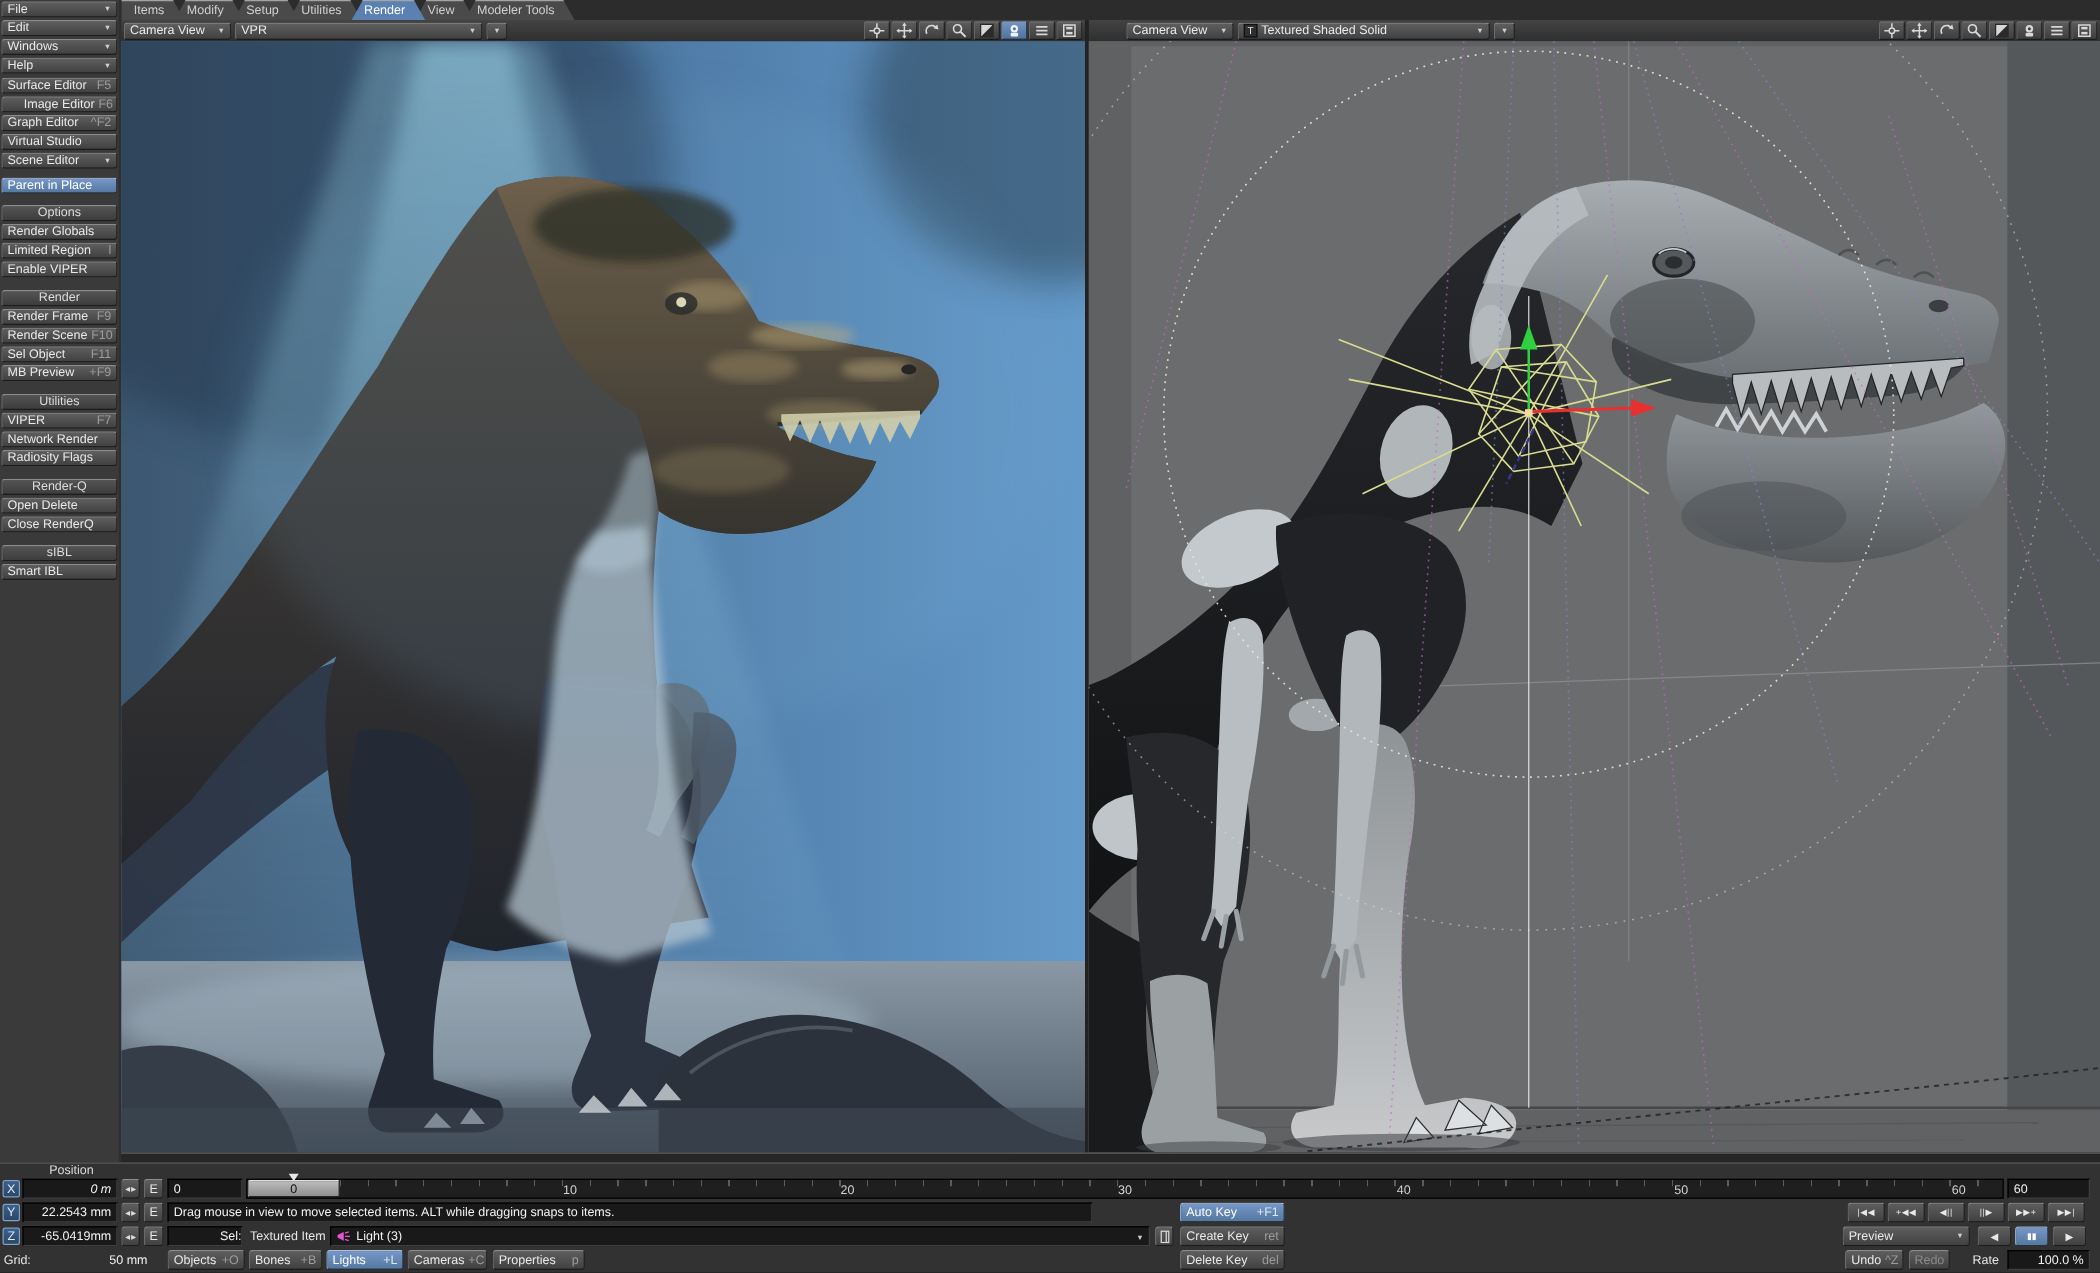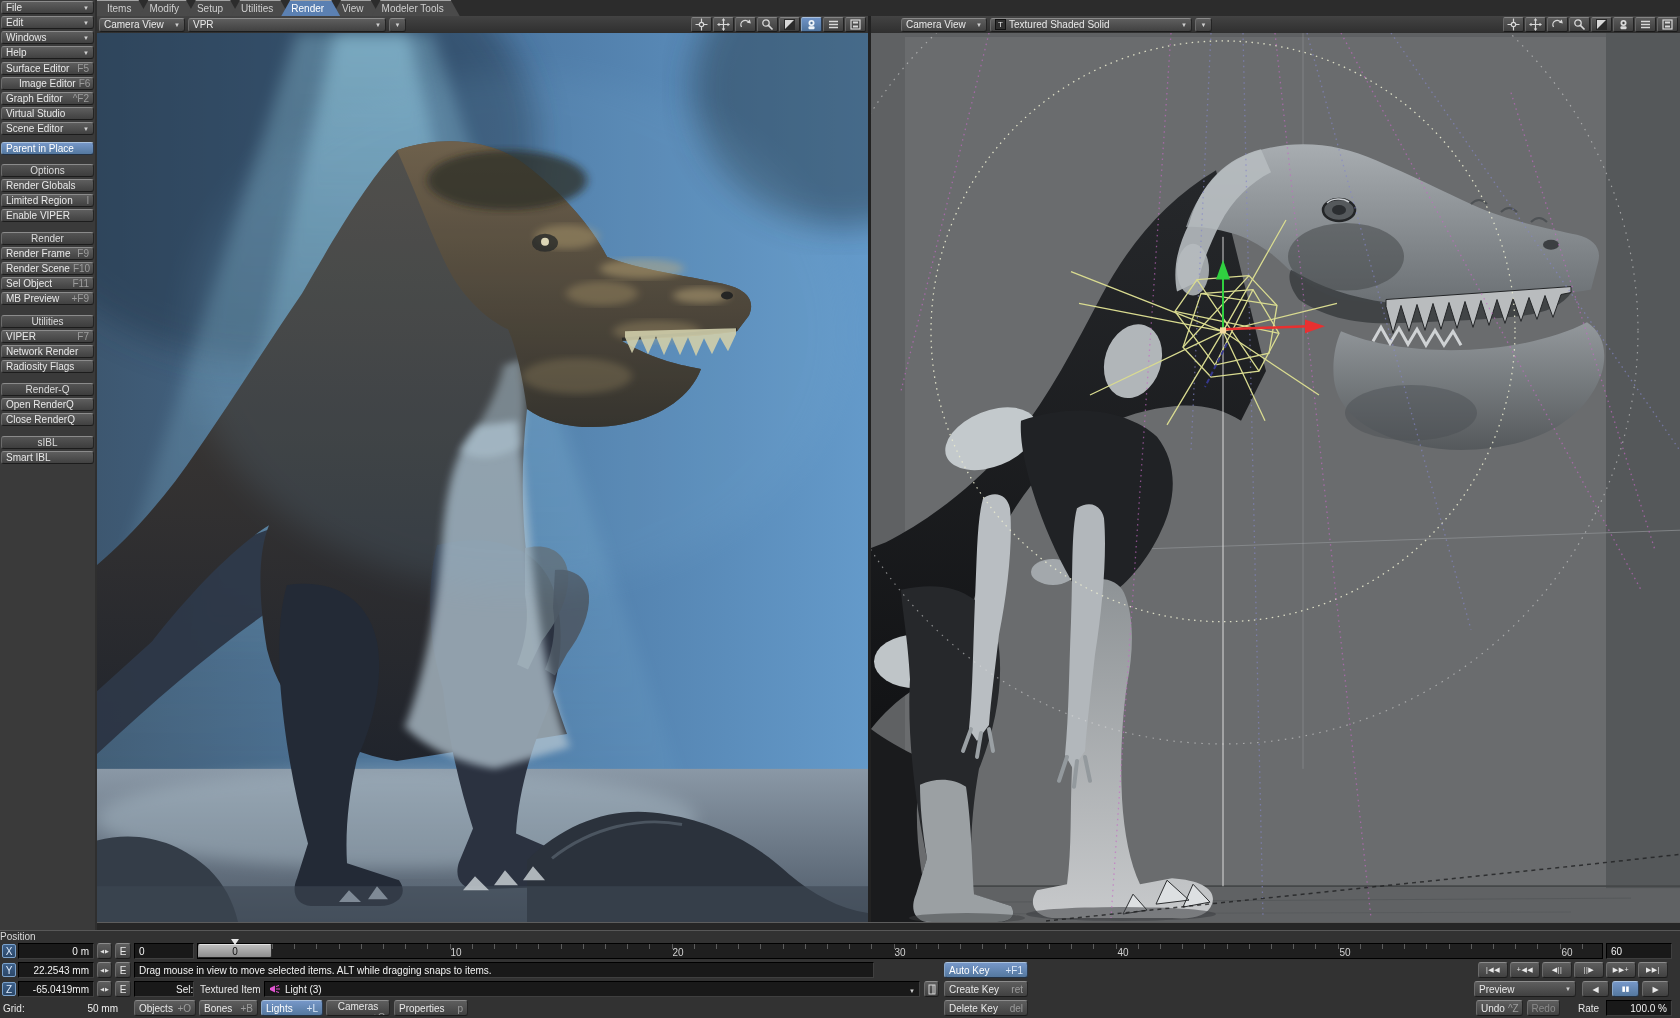--- a/index.html
+++ b/index.html
@@ -51,21 +51,21 @@
 
   
   #vp-left{left:97px;top:33px;width:771px;height:889px;background:#44617e;}
   #vp-right{left:871px;top:33px;width:809px;height:889px;background:#636567;}
   #vp-divider{left:868px;top:16px;width:3px;height:906px;background:#222;}
   #strip{left:97px;top:922px;width:1583px;height:8px;background:#262626;border-top:1px solid #5d5d5d;}
 
   
   #panel{left:0;top:930px;width:1680px;height:88px;background:#323232;border-top:1px solid #585858;}
   #panel .row{position:absolute;left:0;width:1680px;height:16px;}
-  #pos-label{position:absolute;left:0;top:0;width:75px;color:#dadada;font-size:10px;}
+  #pos-label{position:absolute;left:0;top:0;width:75px;text-align:right;color:#dadada;font-size:10px;}
   .ruler{position:absolute;background:#1f1f1f;border:1px solid #000;}
   .ticks{position:absolute;left:74px;right:0;top:0;height:5px;
          background:repeating-linear-gradient(90deg,#5c5c5c 0 1px,transparent 1px 22.2px);}
   .rnum{position:absolute;top:3px;transform:translateX(-50%);color:#d2d2d2;font-size:10px;}
   .handle{position:absolute;left:0;top:0;width:74px;height:14px;display:flex;align-items:center;justify-content:center;
           background:linear-gradient(180deg,#bdbdbd,#8d8d8d);border:1px solid;border-color:#e2e2e2 #2c2c2c #222 #999;
           border-radius:2px;color:#101010;}
   .handle::before{content:"";position:absolute;top:-6px;left:50%;transform:translateX(-50%);
           border-left:4px solid transparent;border-right:4px solid transparent;border-top:6px solid #e8e8e8;}
   .tbtn{justify-content:center;font-size:7px;letter-spacing:.5px;width:30px;margin-right:2px;height:16px;}
@@ -157,21 +157,21 @@
         <span>Network Render</span>
       </div>
     <div class="btn" style="top:360px;">
         <span>Radiosity Flags</span>
       </div>
 
     <div class="btn hdr" style="top:383px;">
         <span>Render-Q</span>
       </div>
     <div class="btn" style="top:398px;">
-        <span>Open RenderQ</span>
+        <span>Open Delete</span>
       </div>
     <div class="btn" style="top:413px;">
         <span>Close RenderQ</span>
       </div>
 
     <div class="btn hdr" style="top:436px;">
         <span>sIBL</span>
       </div>
     <div class="btn" style="top:451px;">
         <span>Smart IBL</span>
@@ -511,21 +511,21 @@
 
   <div id="strip" class="abs"></div>
 
   <div id="panel" class="abs">
     <span id="pos-label">Position</span>
 
     <div class="row" style="top:12px;">
       <div class="axis abs" style="left:2px;top:1px;">
           <span>X</span>
         </div>
-      <div class="field right abs" style="left:18px;top:0;width:76px;height:16px;">
+      <div class="field right abs" style="left:18px;top:0;width:76px;height:16px;font-style:italic;">
           <span>0 m</span>
         </div>
       <div class="btn lr abs" style="left:97px;top:0;width:15px;height:16px;"></div>
       <div class="btn mini abs" style="left:115px;top:0;width:16px;height:16px;">
           <span>E</span>
         </div>
       <div class="field abs" style="left:134px;top:0;width:60px;height:16px;">
           <span>0</span>
         </div>
       <div class="ruler abs" style="left:197px;top:0;width:1406px;height:16px;">
@@ -641,21 +641,21 @@
           <span class="sc">+O</span>
         </div>
       <div class="btn abs" style="left:199px;top:0;width:59px;height:16px;">
           <span>Bones</span>
           <span class="sc">+B</span>
         </div>
       <div class="btn blue abs" style="left:261px;top:0;width:62px;height:16px;">
           <span>Lights</span>
           <span class="sc" style="color:#dce8f8;">+L</span>
         </div>
-      <div class="btn abs" style="left:326px;top:0;width:64px;height:16px;flex-direction:column;">
+      <div class="btn abs" style="left:326px;top:0;width:64px;height:16px;">
           <span>Cameras</span>
           <span class="sc">+C</span>
         </div>
       <div class="btn abs" style="left:394px;top:0;width:74px;height:16px;">
           <span>Properties</span>
           <span class="sc">p</span>
         </div>
       <div class="btn abs" style="left:944px;top:0;width:84px;height:16px;">
           <span>Delete Key</span>
           <span class="sc">del</span>

